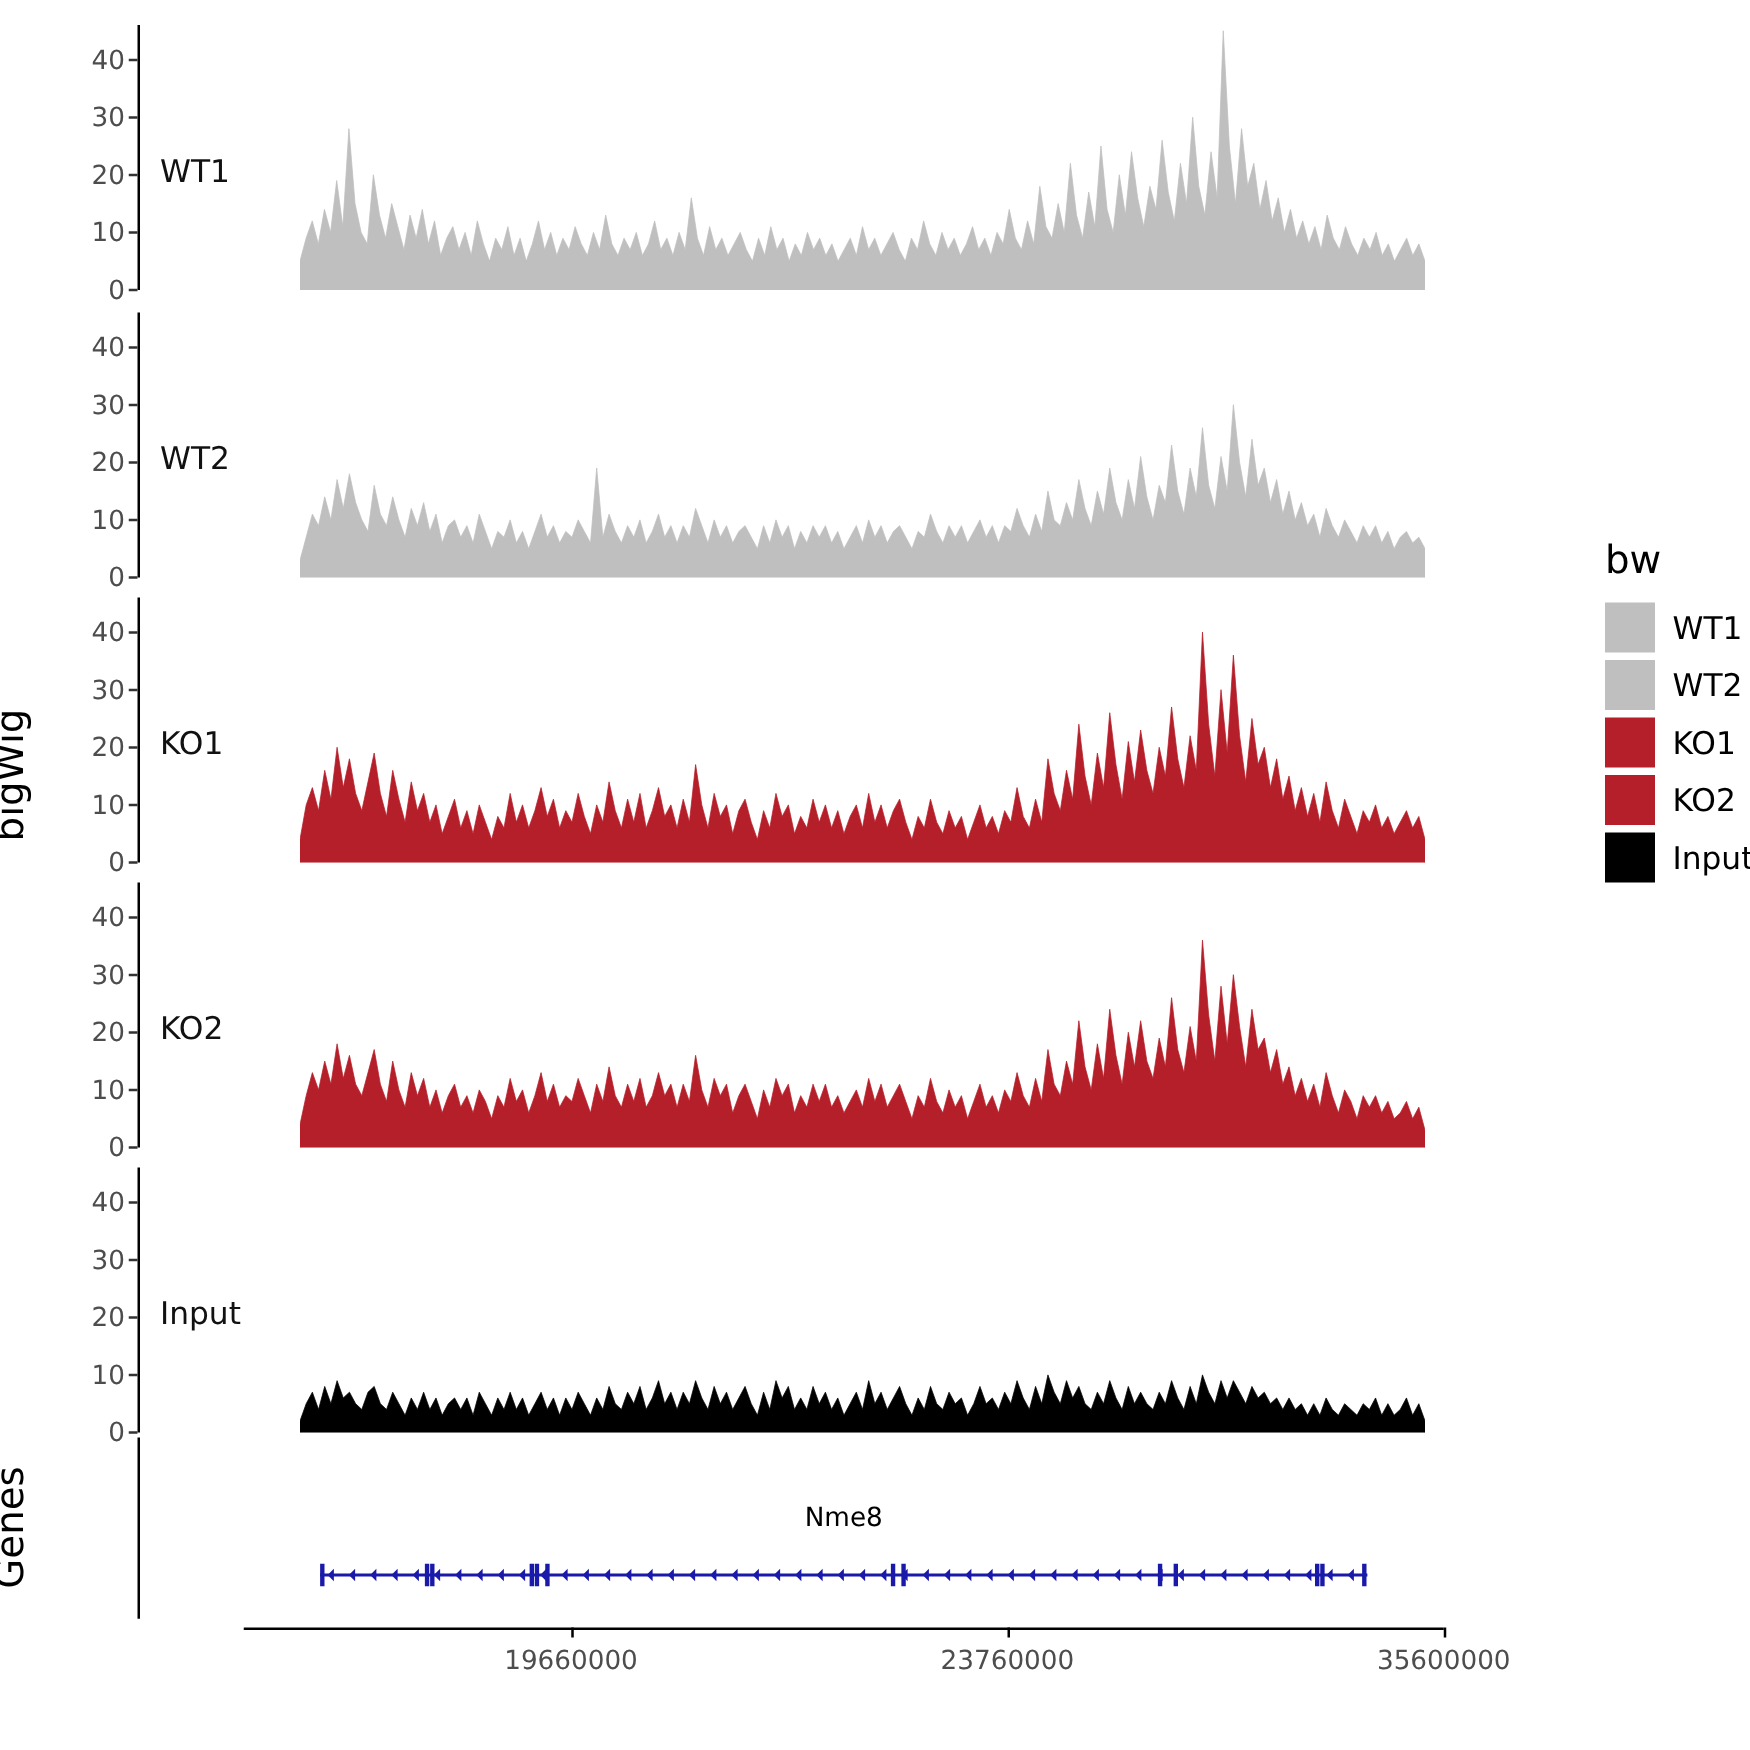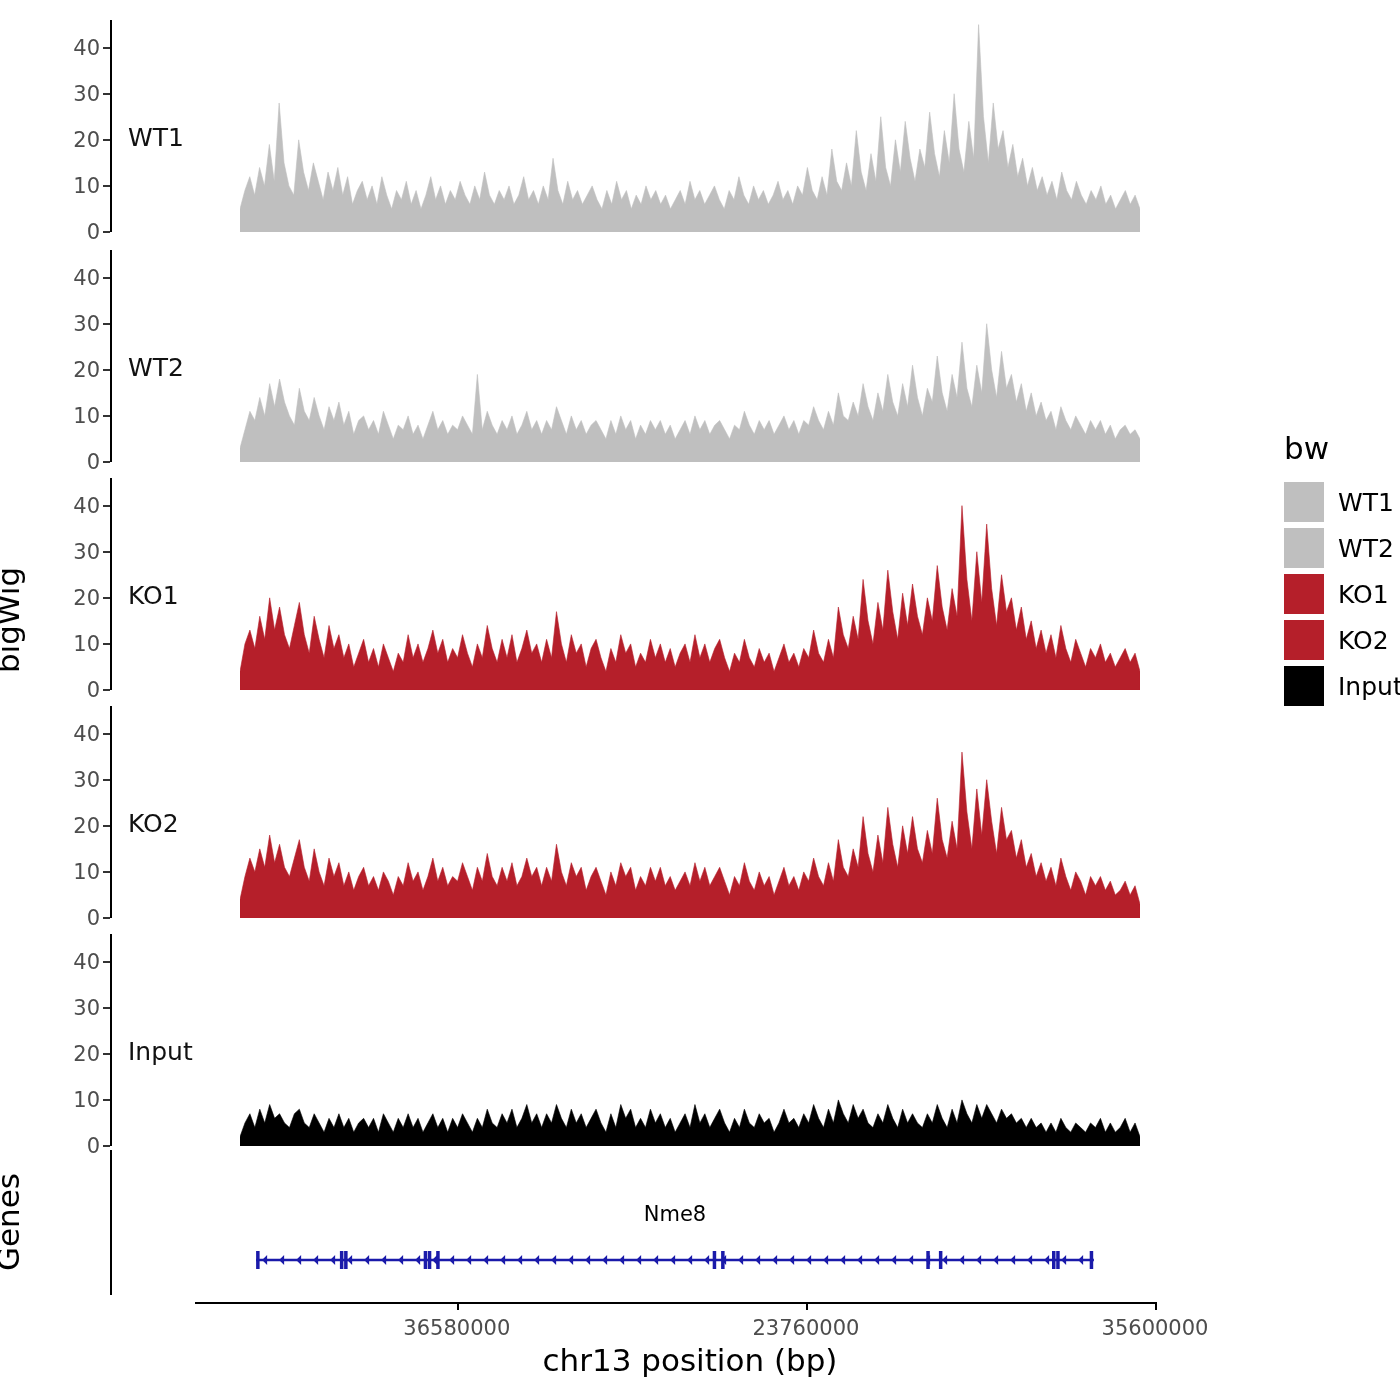--- a/index.html
+++ b/index.html
@@ -111,21 +111,20 @@
   .legend-key{width:40px;height:40px;margin-right:14px;}
   .legend-text{font-size:25px;}
 </style>
 </head>
 <body>
 
 <div id="root">
 
   <div class="ylabel-outer">bigWig</div>
   <div class="ylabel-genes">Genes</div>
-  <div class="xlabel">chr13 position (bp)</div>
 
   <div id="panels">
       <div class="panel" style="top: 20px; height: 212px;">
         <div class="axisline"></div>
         <div class="tick" style="top: 212px;">0</div>
         <div class="tickmark" style="top: 212px;"></div>
         <div class="tick" style="top: 165.913px;">10</div>
         <div class="tickmark" style="top: 165.913px;"></div>
         <div class="tick" style="top: 119.826px;">20</div>
         <div class="tickmark" style="top: 119.826px;"></div>
@@ -288,21 +287,21 @@
             <rect x="816.2" y="101" width="3.5" height="18" fill="#1a1aaa"></rect>
             <rect x="849.7" y="101" width="3.5" height="18" fill="#1a1aaa"></rect>
           </svg>
         </div>
       </div>
   </div>
 
   <div class="xaxis"></div>
   <div id="xticks">
       <div class="xtickmark" style="left: 456.818px;"></div>
-      <div class="xtick" style="left: 456.818px;">36580000</div>
+      <div class="xtick" style="left: 456.818px;">19660000</div>
       <div class="xtickmark" style="left: 805.909px;"></div>
       <div class="xtick" style="left: 805.909px;">23760000</div>
       <div class="xtickmark" style="left: 1155px;"></div>
       <div class="xtick" style="left: 1155px;">35600000</div>
     </div>
 
   <div class="legend">
     <div class="legend-title">bw</div>
     <div id="legend-rows">
         <div class="legend-row">

